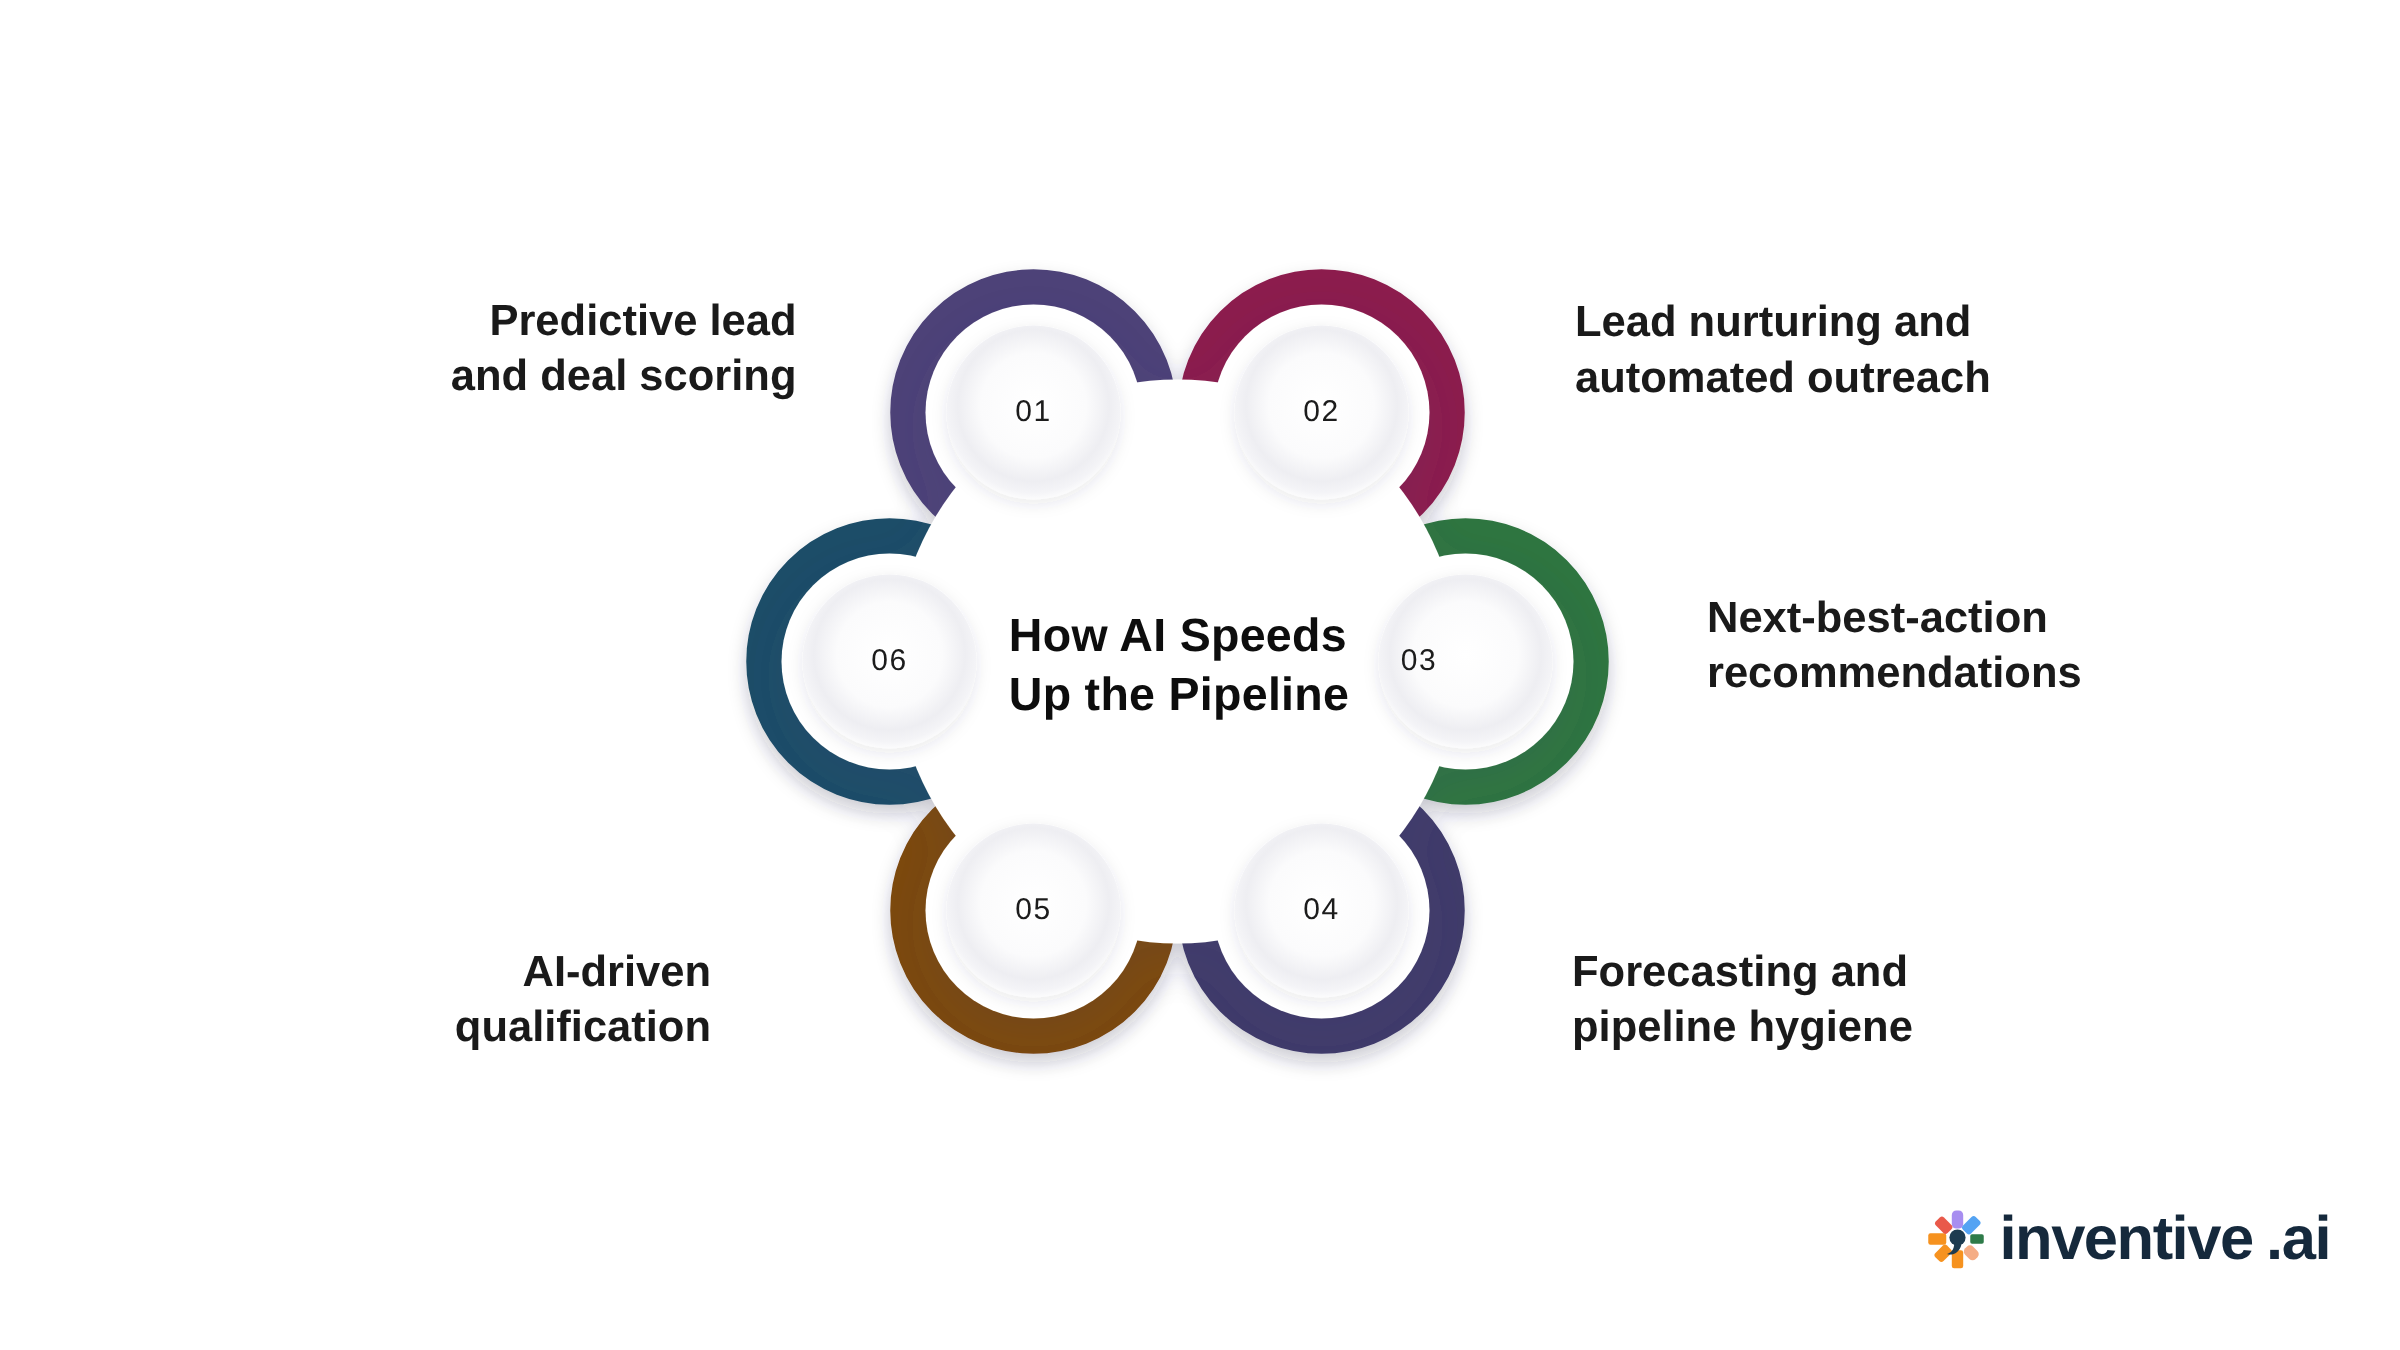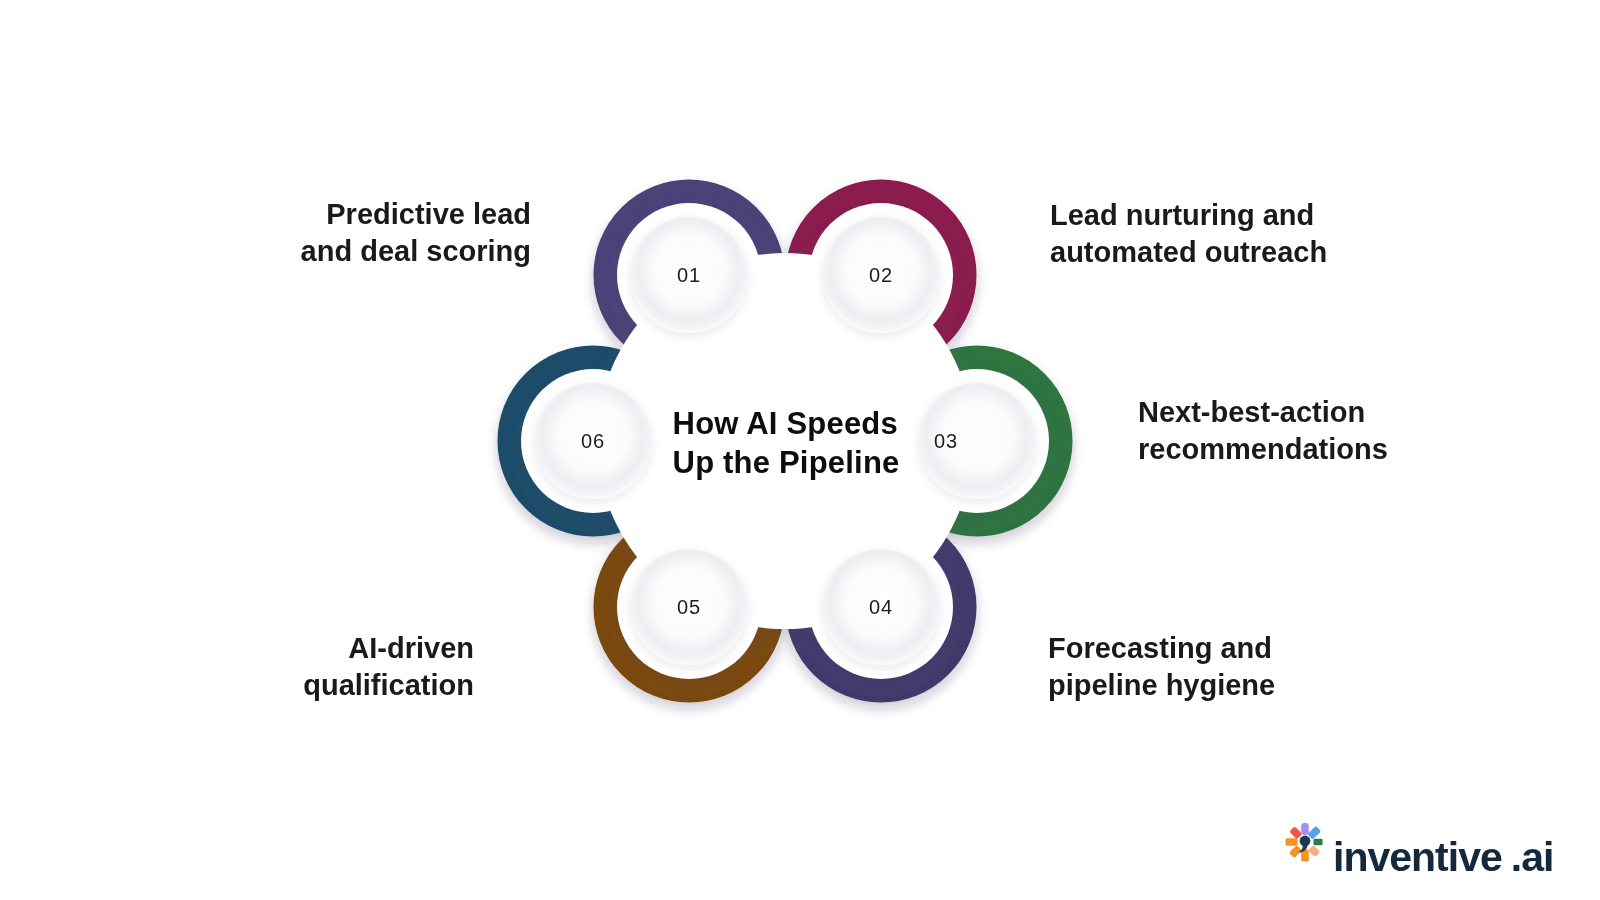--- a/index.html
+++ b/index.html
@@ -26,21 +26,21 @@
     white-space:pre-line;
   }
   .node-label.align-right{text-align:right;}
   .node-label.align-left{text-align:left;}
   .logo{
     position:absolute;left:1284px;top:802px;
     display:flex;align-items:center;gap:7px;
   }
   .logo-text{
     font-size:41px;font-weight:700;letter-spacing:-1px;
-    display:flex;align-items:baseline;margin-top:32px;
+    display:flex;align-items:baseline;
   }
   .logo-suffix{margin-left:9px;}
 </style>
 </head>
 <body style="background: rgb(255, 255, 255);">
 
 <div class="stage">
 
   <svg class="motif" width="1600" height="900" viewBox="0 0 1600 900">
     <defs>

